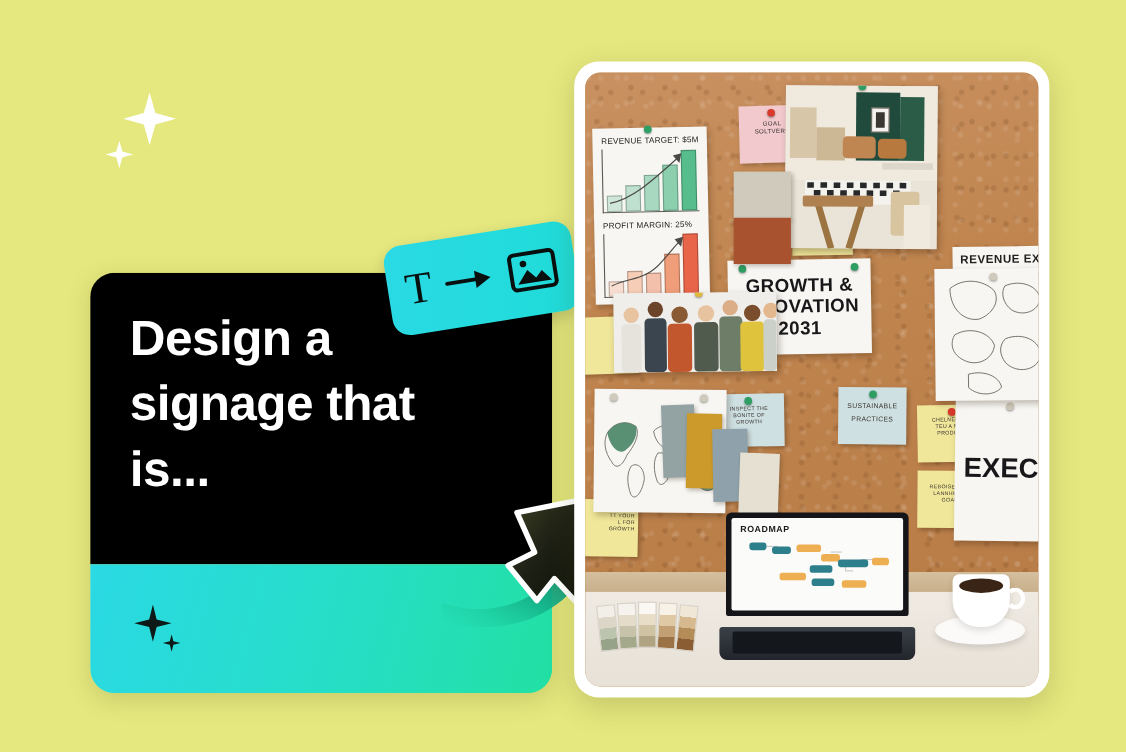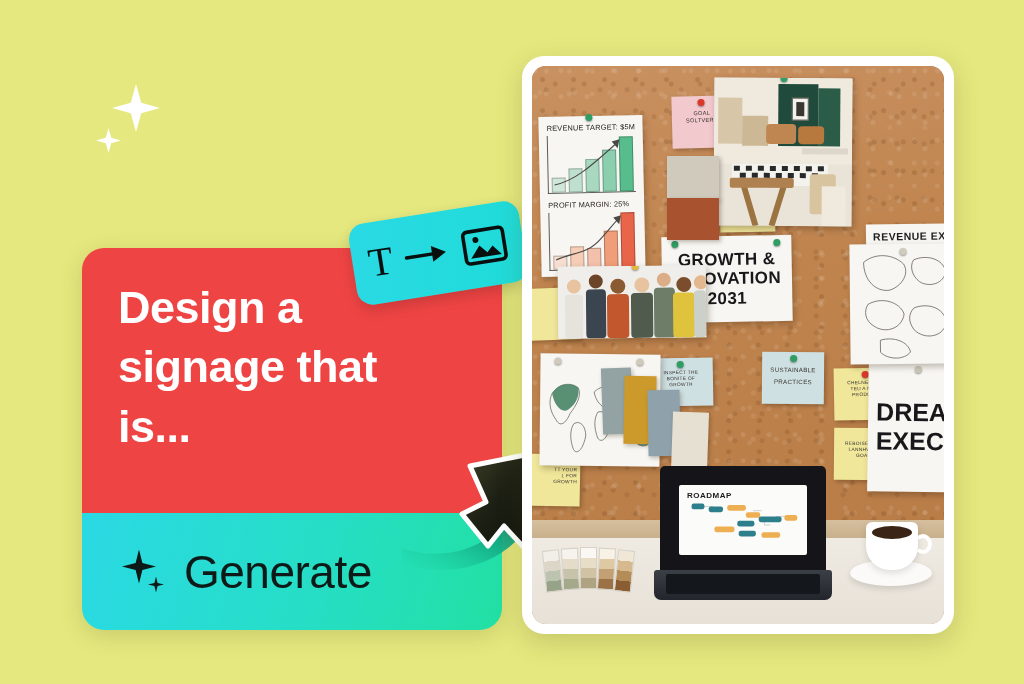--- a/index.html
+++ b/index.html
@@ -21,21 +21,21 @@
   #prompt-card {
     position: absolute;
     left: 82px; top: 248px;
     width: 420px; height: 382px;
     border-radius: 22px;
     overflow: hidden;
     box-shadow: 0 6px 22px rgba(80,80,30,.18);
   }
   #prompt-body {
     position: absolute; left: 0; top: 0; right: 0; height: 265px;
-    background: #ef4444;
+    background: #000000;
   }
   #prompt-text {
     position: absolute;
     left: 36px; top: 30px; right: 30px;
     color: #ffffff;
     font-size: 45px;
     font-weight: bold;
     line-height: 1.32;
     letter-spacing: -0.5px;
     white-space: pre-line;
@@ -192,22 +192,22 @@
   #swatch-grey-top { left: 135px; top: 90px; width: 52px; height: 44px; background: #cfcabb; }
   #swatch-rust { left: 135px; top: 132px; width: 52px; height: 42px; background: #a9522f; }
   #swatch-blue1 { left: 70px; top: 302px; width: 30px; height: 66px; background: #93a3a4; transform: rotate(-2deg); }
   #swatch-gold { left: 92px; top: 310px; width: 32px; height: 68px; background: #cc9a2b; transform: rotate(1deg); }
   #swatch-blue2 { left: 116px; top: 324px; width: 32px; height: 66px; background: #8fa2ab; transform: rotate(-1deg); }
   #swatch-cream { left: 140px; top: 346px; width: 36px; height: 60px; background: #e6e0d2; transform: rotate(2deg); }
 
   
   #laptop { position: absolute; left: 122px; top: 400px; width: 178px; height: 150px; }
   #laptop-screen {
-    position: absolute; left: 6px; top: 0; width: 166px; height: 108px;
-    background: #151519; border-radius: 5px 5px 2px 2px; padding: 19px;
+    position: absolute; left: 6px; top: 0; width: 166px; height: 94px;
+    background: #151519; border-radius: 5px 5px 2px 2px; padding: 5px;
   }
   #laptop-display { width: 100%; height: 100%; background: #fbfbf9; border-radius: 2px; position: relative; overflow: hidden; }
   #roadmap-title { position: absolute; left: 8px; top: 6px; font-size: 8px; font-weight: bold; color: #1b1b1b; letter-spacing: .5px; }
   #laptop-base {
     position: absolute; left: 0; bottom: 16px; width: 178px; height: 30px;
     background: linear-gradient(180deg,#3b3f46,#22262c); border-radius: 3px 3px 7px 7px;
   }
   #laptop-keys { position: absolute; left: 12px; top: 4px; width: 154px; height: 20px; background: #14171c; border-radius: 2px; }
   #laptop-brand { position: absolute; left: 0; right: 0; top: 110px; text-align: center; font-size: 4px; color: #8b8f96; letter-spacing: 1px; }
 
@@ -231,21 +231,20 @@
   <div id="prompt-body">
     <div id="prompt-text">Design a
 signage that
 is...</div>
   </div>
   <div id="generate-button">
     <div id="generate-sparkle">
       <div class="s-big"></div>
         <div class="s-lil"></div>
     </div>
-    <span id="generate-label">Generate</span>
   </div>
 </div>
 
 <div id="tool-badge">
   <span id="badge-t">T</span>
   <svg id="badge-arrow" viewBox="0 0 46 24">
     <path d="M2 12 H32" stroke="#08100f" stroke-width="3.4" stroke-linecap="round" fill="none"></path>
     <path d="M28 4 L42 12 L28 20 Z" fill="#08100f"></path>
   </svg>
   <svg id="badge-image" viewBox="0 0 46 40">
@@ -403,21 +402,20 @@
     <div class="pin-item paper" id="poster-growth">
       <div class="pin" style="left:10px;top:4px;background:#2f9e63;"></div>
       <div class="pin" style="left:112px;top:4px;background:#2f9e63;"></div>
       <span>GROWTH &amp;</span>
       <span>INNOVATION</span>
       <span>2031</span>
     </div>
 
     <div class="pin-item paper" id="poster-dream">
       <div class="pin" style="left:46px;top:4px;background:#cfcabb;"></div>
-      <span>DREA</span>
       <span>EXECU</span>
     </div>
 
     <div class="pin-item paper" id="label-global">
       <span>REVENUE EX</span>
     </div>
 
     <div class="pin-item" id="photo-interior">
       <div class="pin" style="left:66px;top:-3px;background:#2f9e63;z-index:3;"></div>
       <svg viewBox="0 0 138 148" width="138" height="148">

